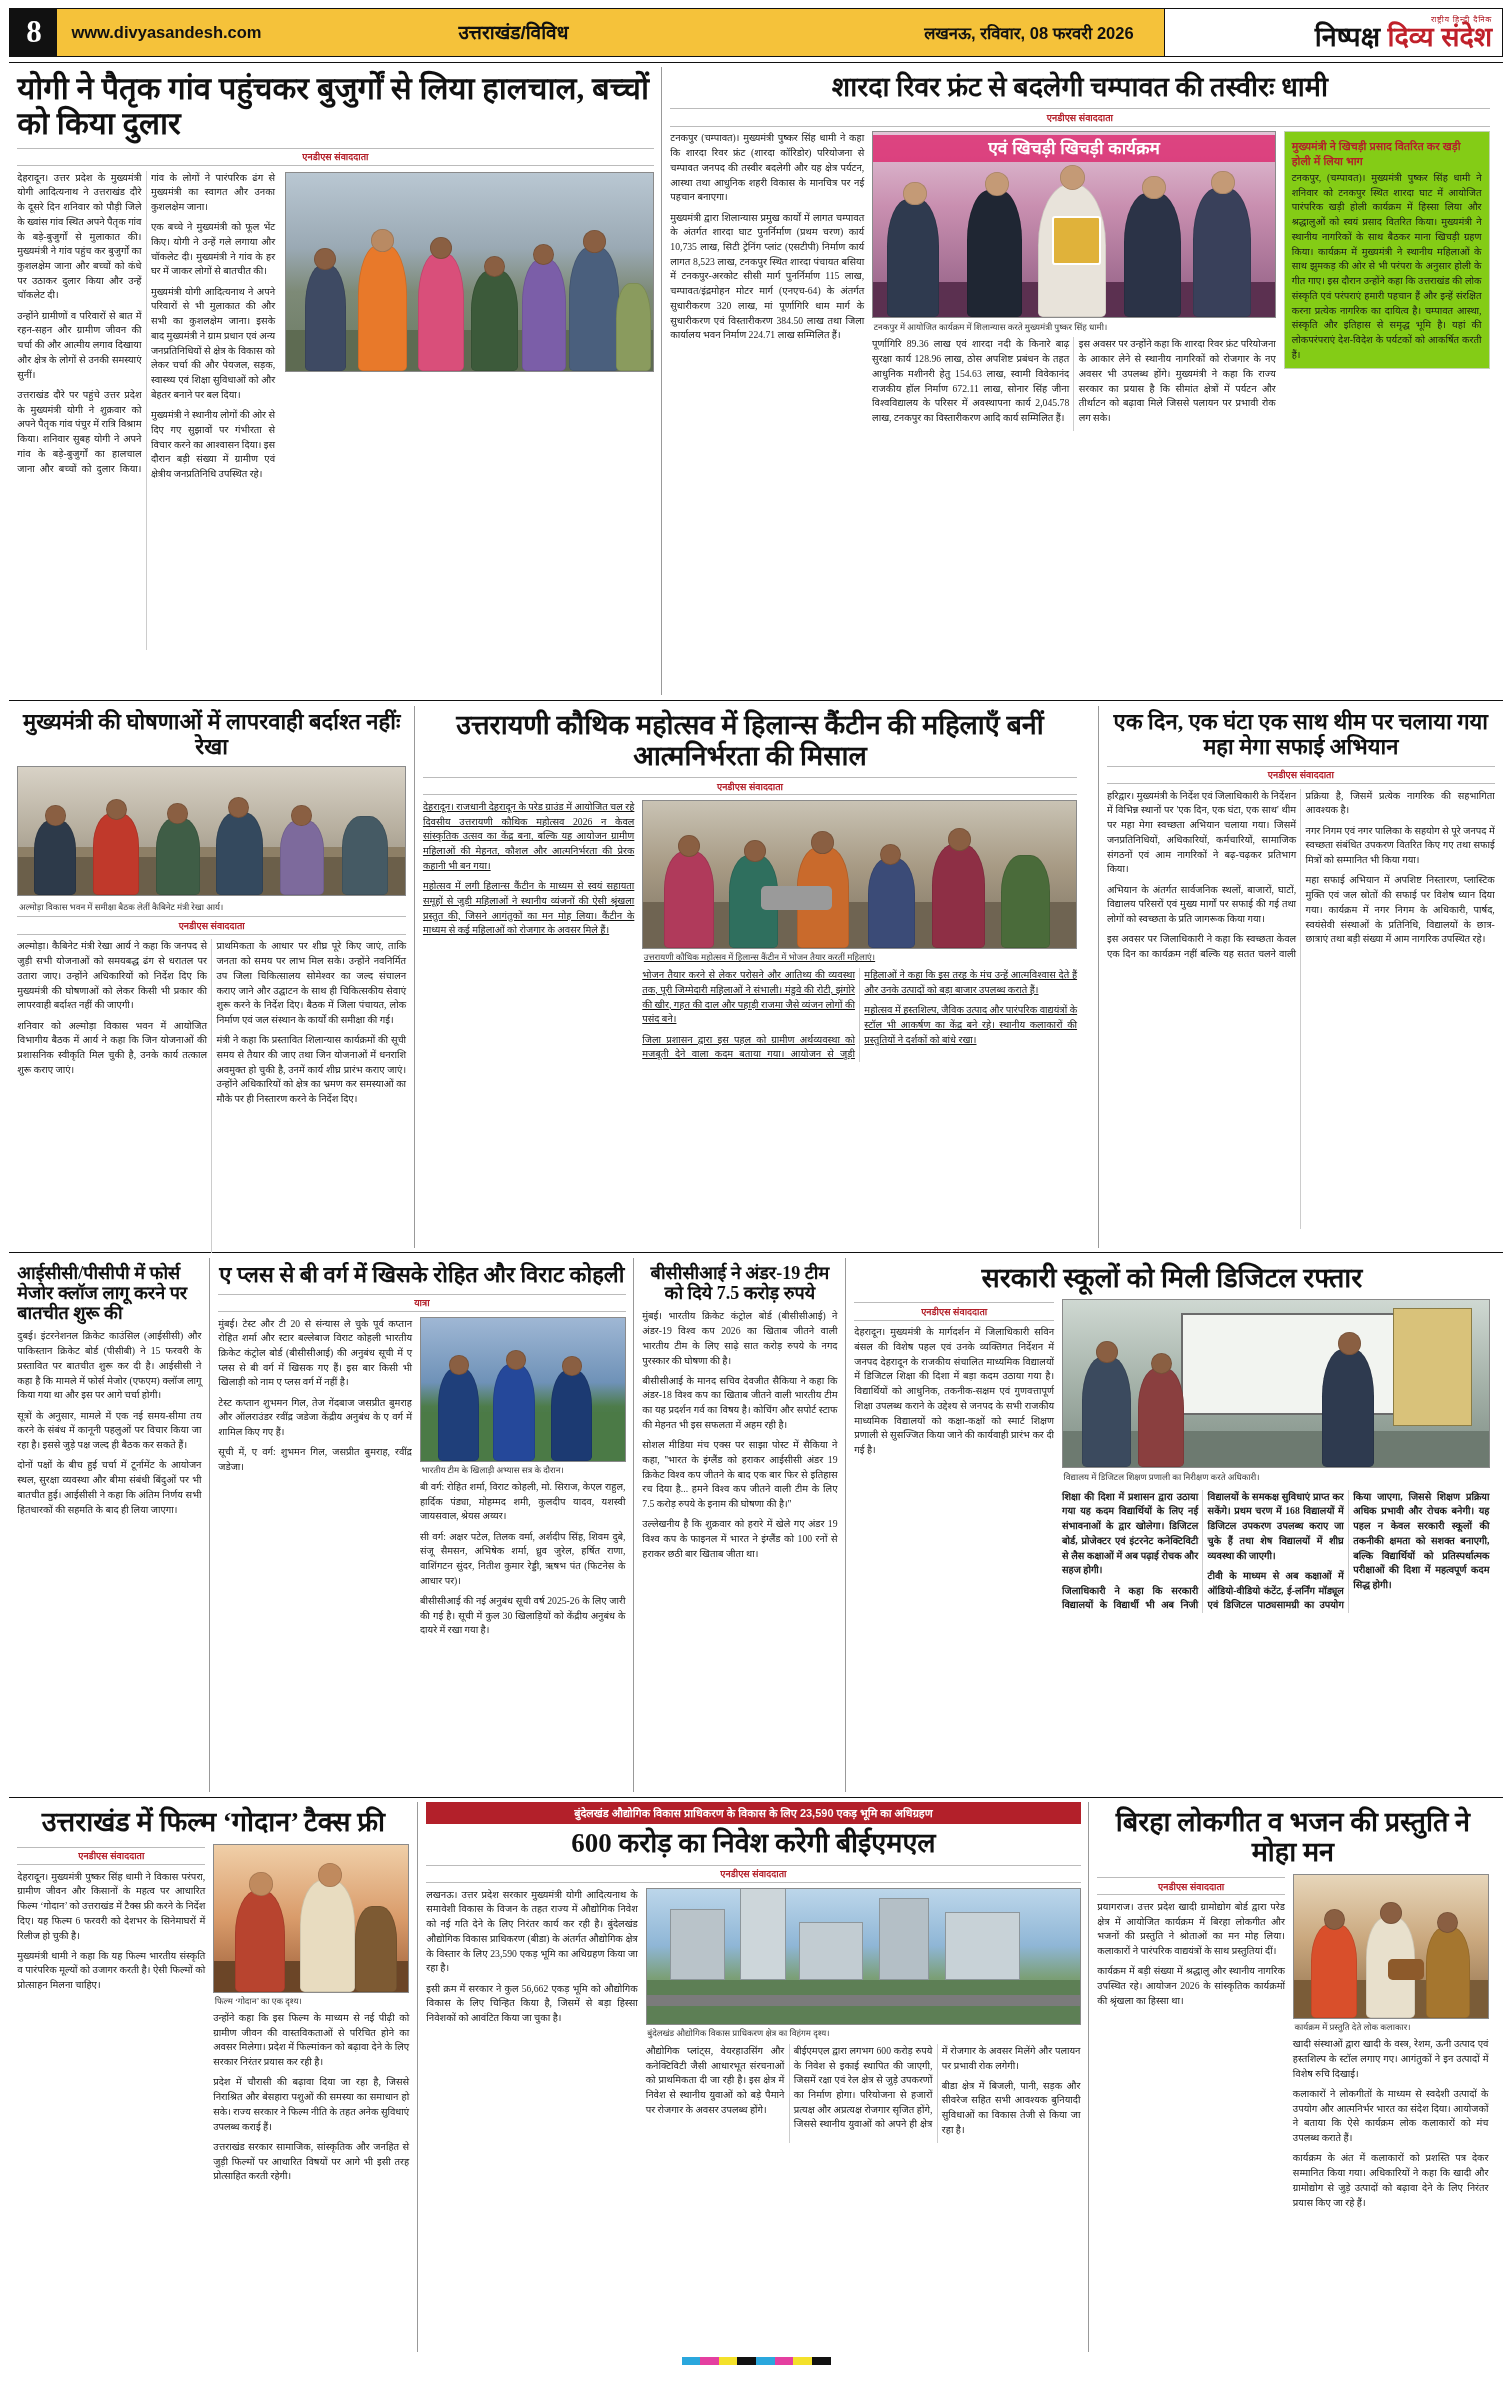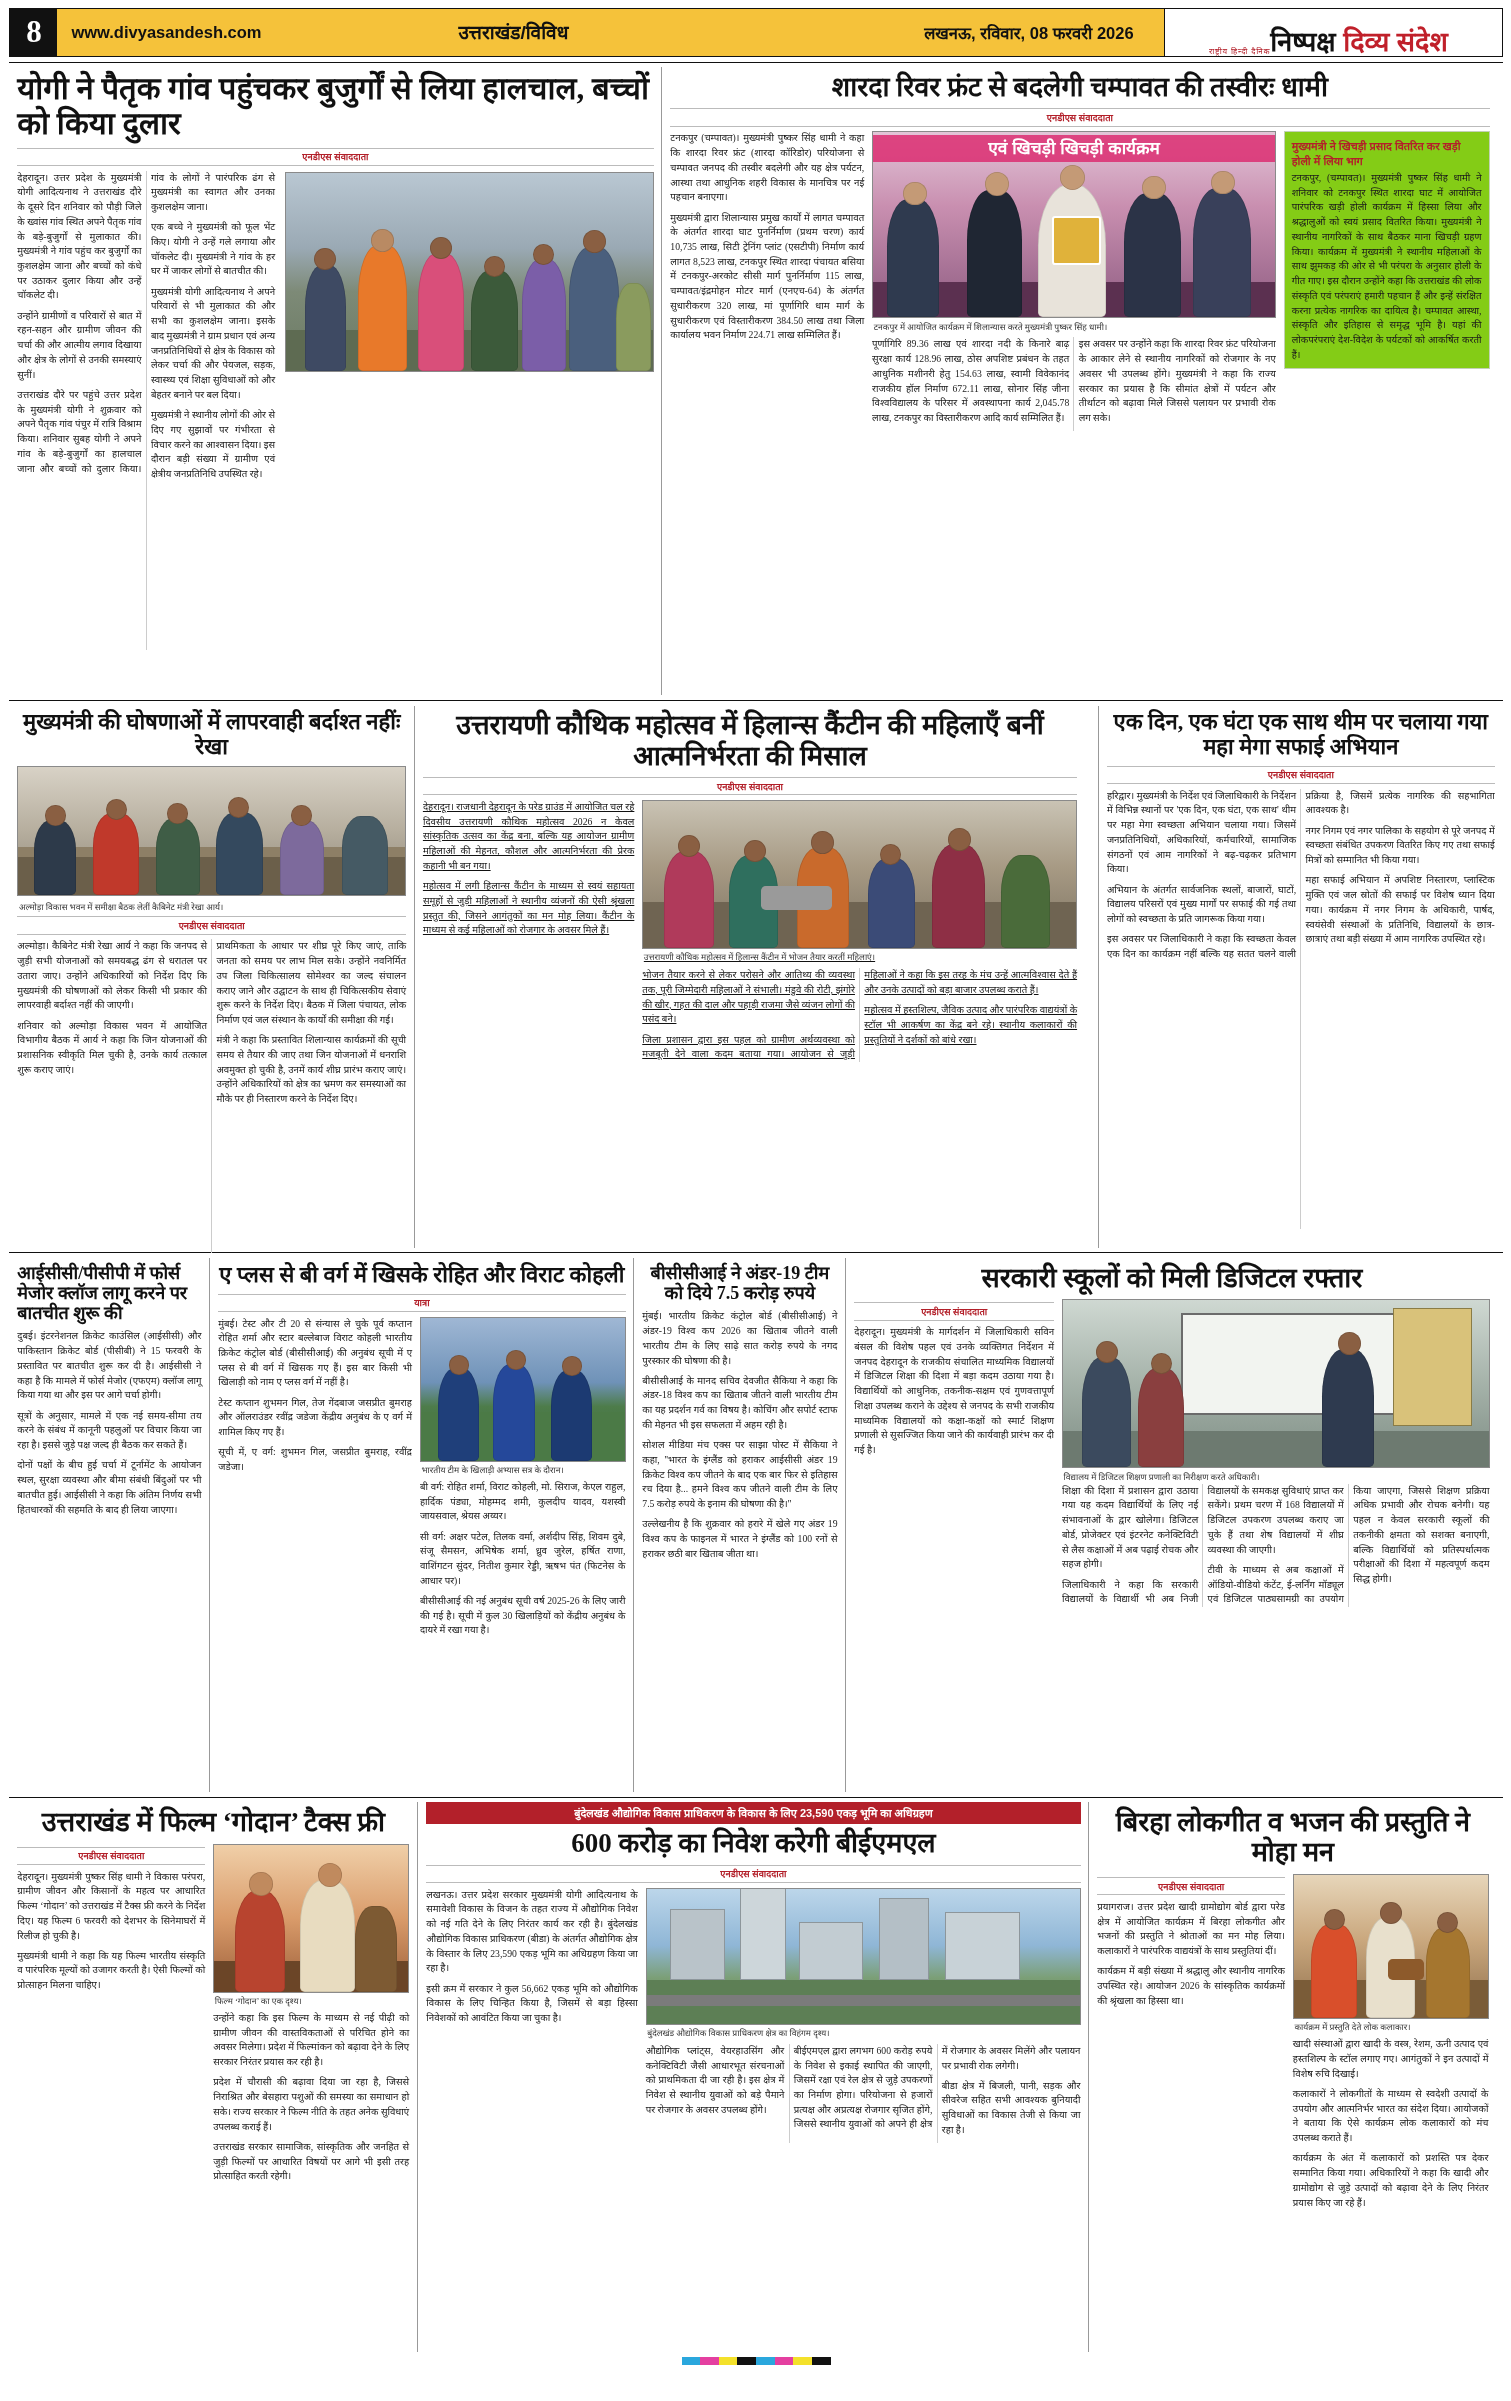--- a/index.html
+++ b/index.html
@@ -29,21 +29,21 @@
   }
   .section-name {
     flex:0 0 236px; display:flex; align-items:center; justify-content:center;
     font-size:19px; font-weight:bold; color:#111;
   }
   .dateline {
     flex:1; display:flex; align-items:center; justify-content:flex-end;
     padding-right:30px; font-size:16.5px; font-weight:bold; color:#111;
   }
   .brand {
-    flex:0 0 338px; display:flex; flex-direction:row; align-items:flex-end;
+    flex:0 0 338px; display:flex; flex-direction:column; align-items:flex-end;
     justify-content:center; background:#fff; border-left:1.6px solid #111; padding-right:9.4px;
   }
   .brand .tag { font-size:7.9px; color:#b3202a; letter-spacing:0.8px; }
   .brand .name { font-size:27px; font-weight:bold; color:#111; line-height:1; }
   .brand .name .red { color:#c0202a; }
 
   
   .rule-h { border-top:1.6px solid #111; margin:4.7px 0; }
   .row { display:flex; }
   .col { padding:0 7.9px; }
@@ -362,21 +362,21 @@
             <div style="position:absolute;left:330px;top:7.9px;width:79px;height:118px;background:#d9c27a;border:1.6px solid #8a7c46;"></div>
             <div class="band" style="bottom:0;height:36px;background:#6d7a70;"></div>
             <div class="fig" style="left:19px;width:49px;height:110px;background:#3b4a5e;"></div>
             <div class="head" style="left:33px;bottom:104px;width:22px;height:22px;"></div>
             <div class="fig" style="left:75px;width:46px;height:99px;background:#8a3f3f;"></div>
             <div class="head" style="left:88px;bottom:93px;width:21px;height:21px;"></div>
             <div class="fig" style="left:259px;width:52px;height:118px;background:#2e3a4f;"></div>
             <div class="head" style="left:275px;bottom:112px;width:23px;height:23px;"></div>
           </div>
           <div class="caption">विद्यालय में डिजिटल शिक्षण प्रणाली का निरीक्षण करते अधिकारी।</div>
-          <div class="body-text" style="margin-top:1px;column-count:3;column-gap:9.4px;column-rule:0.8px solid #ccc;">
+          <div class="body-text" style="margin-top:7px;column-count:3;column-gap:9.4px;column-rule:0.8px solid #ccc;font-weight:bold;">
             <p>शिक्षा की दिशा में प्रशासन द्वारा उठाया गया यह कदम विद्यार्थियों के लिए नई संभावनाओं के द्वार खोलेगा। डिजिटल बोर्ड, प्रोजेक्टर एवं इंटरनेट कनेक्टिविटी से लैस कक्षाओं में अब पढ़ाई रोचक और सहज होगी।</p>
             <p>जिलाधिकारी ने कहा कि सरकारी विद्यालयों के विद्यार्थी भी अब निजी विद्यालयों के समकक्ष सुविधाएं प्राप्त कर सकेंगे। प्रथम चरण में 168 विद्यालयों में डिजिटल उपकरण उपलब्ध कराए जा चुके हैं तथा शेष विद्यालयों में शीघ्र व्यवस्था की जाएगी।</p>
             <p>टीवी के माध्यम से अब कक्षाओं में ऑडियो-वीडियो कंटेंट, ई-लर्निंग मॉड्यूल एवं डिजिटल पाठ्यसामग्री का उपयोग किया जाएगा, जिससे शिक्षण प्रक्रिया अधिक प्रभावी और रोचक बनेगी। यह पहल न केवल सरकारी स्कूलों की तकनीकी क्षमता को सशक्त बनाएगी, बल्कि विद्यार्थियों को प्रतिस्पर्धात्मक परीक्षाओं की दिशा में महत्वपूर्ण कदम सिद्ध होगी।</p>
           </div>
         </div>
       </div>
     </div>
   </div>
 
   <div class="rule-h"></div>

